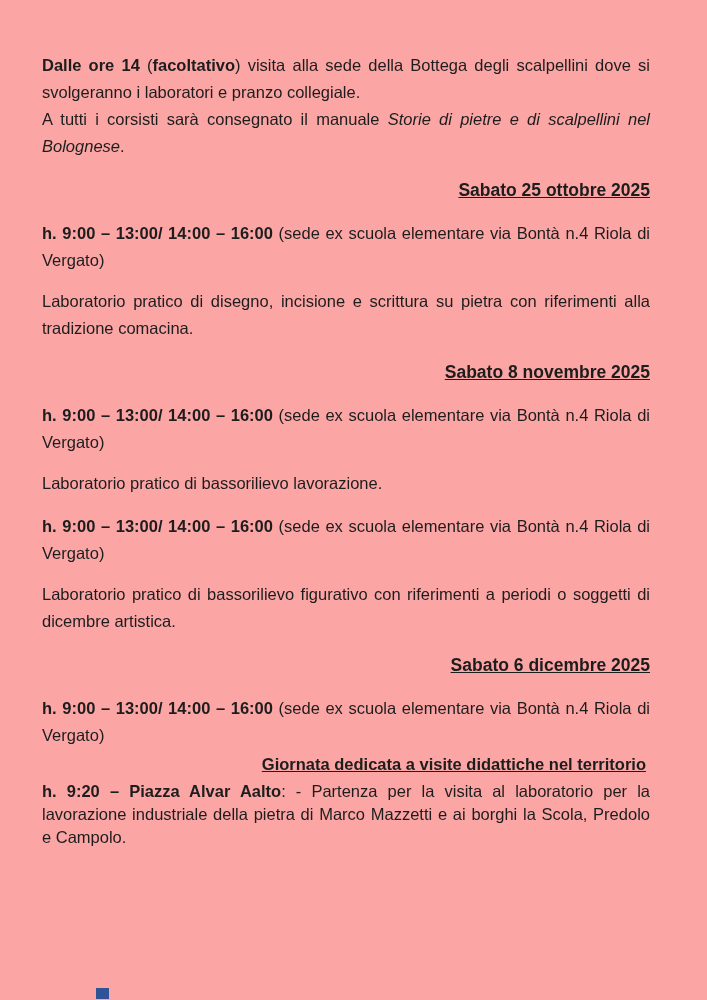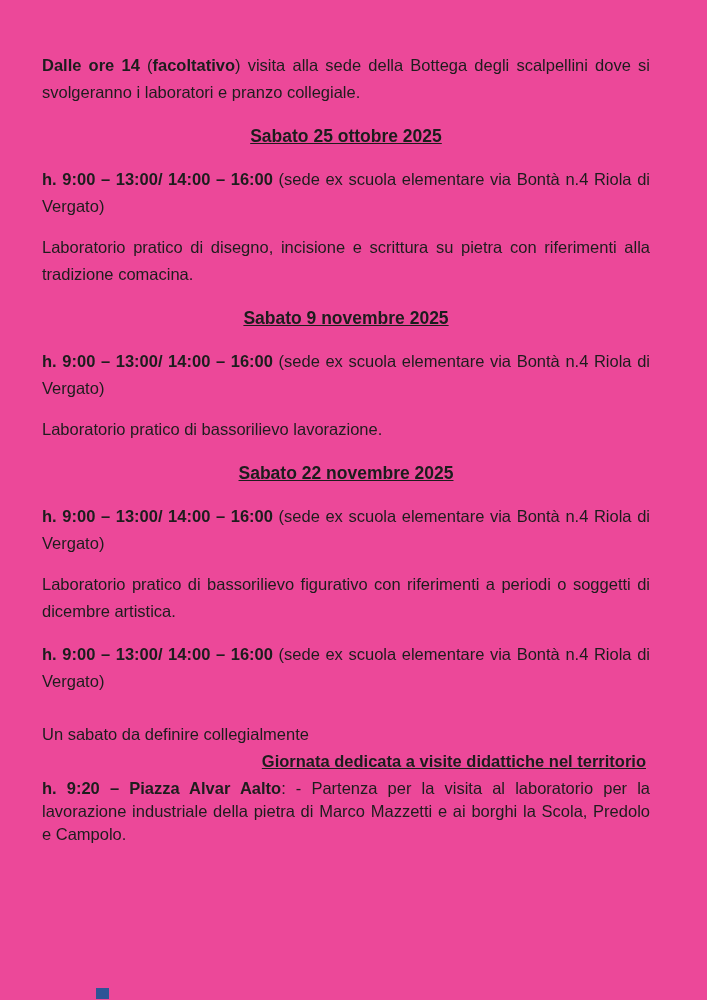--- a/index.html
+++ b/index.html
@@ -13,35 +13,35 @@
     position: relative;
     overflow: hidden;
     font-family: "Liberation Sans", "DejaVu Sans", sans-serif;
     color: #1d1d1d;
   }
   .page {
     position: absolute;
     inset: 0;
     padding: 52px 57px 0 42px;
     box-sizing: border-box;
-    background: #ec4899;
+    background: #fca5a5;
   }
   .p {
     font-size: 16.5px;
     line-height: 27px;
     margin: 0;
     text-align: justify;
   }
   .heading {
     font-size: 17.5px;
     line-height: 27px;
     font-weight: 700;
     text-decoration: underline;
     margin: 0;
-    text-align: center;
+    text-align: right;
   }
   b { font-weight: 700; }
   i { font-style: italic; }
   .mt-h  { margin-top: 17px; }  
   .mt-t  { margin-top: 16px; }  
   .mt-d  { margin-top: 14px; }  
   .final {
     font-size: 16.5px;
     line-height: 23px;
     margin: 0;
@@ -65,45 +65,45 @@
     background: #2f5496;
   }
 </style>
 </head>
 <body>
 
 <div class="page">
 
   <p class="p"><b>Dalle ore 14</b><span> (</span><b>facoltativo</b><span>) visita alla sede della Bottega degli scalpellini dove si svolgeranno i laboratori e pranzo collegiale.</span></p>
 
+  <p class="p"><span>A tutti i corsisti sarà consegnato il manuale </span><i>Storie di pietre e di scalpellini nel Bolognese</i><span>.</span></p>
 
   <section>
     <p class="heading mt-h">Sabato 25 ottobre 2025</p>
     <p class="p mt-t"><b>h. 9:00 – 13:00/ 14:00 – 16:00</b><span> (sede ex scuola elementare via Bontà n.4 Riola di Vergato)</span></p>
     <p class="p mt-d">Laboratorio pratico di disegno, incisione e scrittura su pietra con riferimenti alla tradizione comacina.</p>
   </section>
 
   <section>
-    <p class="heading mt-h">Sabato 9 novembre 2025</p>
+    <p class="heading mt-h">Sabato 8 novembre 2025</p>
     <p class="p mt-t"><b>h. 9:00 – 13:00/ 14:00 – 16:00</b><span> (sede ex scuola elementare via Bontà n.4 Riola di Vergato)</span></p>
     <p class="p mt-d">Laboratorio pratico di bassorilievo lavorazione.</p>
   </section>
 
   <section>
-    <p class="heading mt-h">Sabato 22 novembre 2025</p>
     <p class="p mt-t"><b>h. 9:00 – 13:00/ 14:00 – 16:00</b><span> (sede ex scuola elementare via Bontà n.4 Riola di Vergato)</span></p>
     <p class="p mt-d">Laboratorio pratico di bassorilievo figurativo con riferimenti a periodi o soggetti di dicembre artistica.</p>
   </section>
 
   <section>
+    <p class="heading mt-h">Sabato 6 dicembre 2025</p>
     <p class="p mt-t"><b>h. 9:00 – 13:00/ 14:00 – 16:00</b><span> (sede ex scuola elementare via Bontà n.4 Riola di Vergato)</span></p>
   </section>
 
   <section>
-    <p class="final mt-final">Un sabato da definire collegialmente</p>
     <p class="final-heading">Giornata dedicata a visite didattiche nel territorio</p>
     <p class="final"><b>h. 9:20 – Piazza Alvar Aalto</b><span>: - Partenza per la visita al laboratorio per la lavorazione industriale della pietra di Marco Mazzetti e ai borghi la Scola, Predolo e Campolo.</span></p>
 
   </section>
 
 </div>
 
 <div class="blue-marker"></div>
 
 </body></html>

